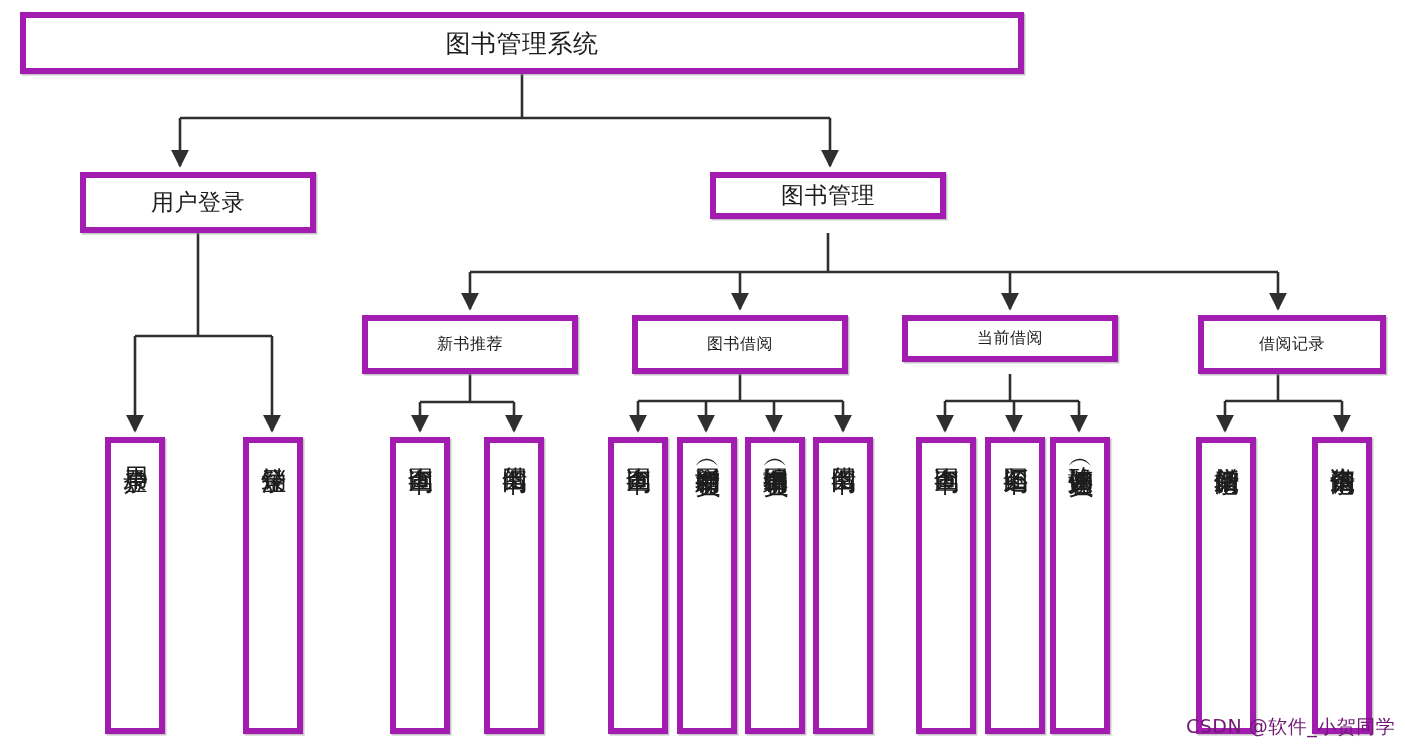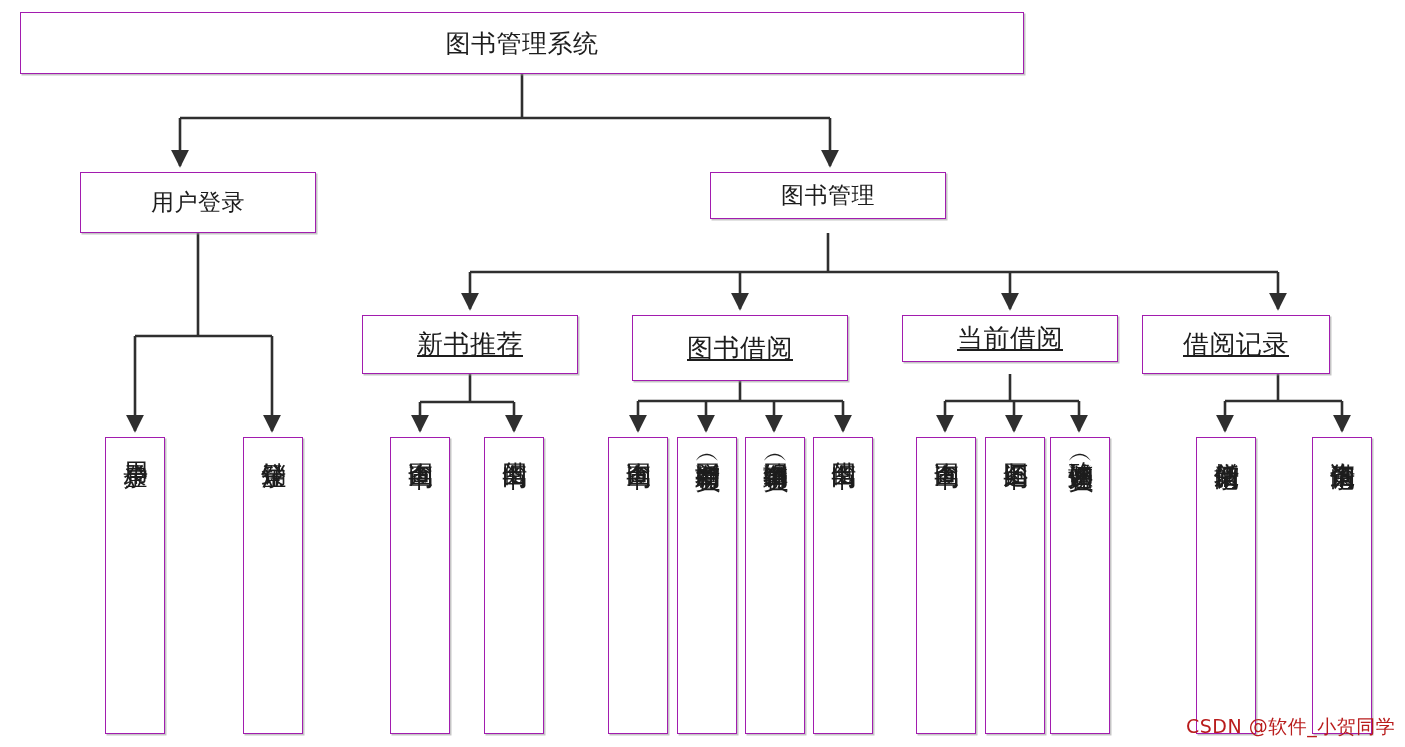--- a/index.html
+++ b/index.html
@@ -21,60 +21,60 @@
     position: absolute;
     left: 0;
     top: 0;
     width: 1405px;
     height: 747px;
   }
   .node {
     position: absolute;
     box-sizing: border-box;
     background: #ffffff;
-    border: 1px solid #a21caf;
+    border: 6px solid #a21caf;
     box-shadow: 1.5px 1.5px 0 rgba(150,150,150,0.55);
     display: flex;
     align-items: center;
     justify-content: center;
     color: #1d1d1d;
   }
   .node .label {
     display: block;
     line-height: 1.16;
     letter-spacing: 0.5px;
   }
   
   .node.h .label {
     writing-mode: horizontal-tb;
     text-align: center;
     white-space: nowrap;
   }
   .node.root .label { font-size: 25px; }
   .node.lvl2 .label { font-size: 23px; }
-  .node.lvl3 .label { font-size: 26px; text-decoration: underline; }
+  .node.lvl3 .label { font-size: 16px; }
   
   .node.v {
     align-items: flex-start;
     justify-content: center;
     padding-top: 4px;
   }
   .node.v .label {
     writing-mode: vertical-rl;
     text-orientation: upright;
     font-size: 25px;
     line-height: 1.05;
     letter-spacing: 1px;
     white-space: nowrap;
   }
   .node.v.tall .label { padding-top: 0; }
   .watermark {
     position: absolute;
     font-size: 19px;
-    color: #b91c1c;
+    color: #701a75;
     white-space: nowrap;
     letter-spacing: 0.5px;
   }
 </style>
 </head>
 <body>
 
 <div id="canvas">
 
   <svg id="edges" viewBox="0 0 1405 747" xmlns="http://www.w3.org/2000/svg">
@@ -134,27 +134,27 @@
   <div class="node h lvl2" style="left:80px; top:172px; width:236px; height:61px;">
     <span class="label">用户登录</span>
   </div>
   <div class="node h lvl2" style="left:710px; top:172px; width:236px; height:47px;">
     <span class="label">图书管理</span>
   </div>
 
   <div class="node h lvl3" style="left:362px; top:315px; width:216px; height:59px;">
     <span class="label">新书推荐</span>
   </div>
-  <div class="node h lvl3" style="left:632px; top:315px; width:216px; height:66px;">
+  <div class="node h lvl3" style="left:632px; top:315px; width:216px; height:59px;">
     <span class="label">图书借阅</span>
   </div>
   <div class="node h lvl3" style="left:902px; top:315px; width:216px; height:47px;">
     <span class="label">当前借阅</span>
   </div>
-  <div class="node h lvl3" style="left:1142px; top:315px; width:188px; height:59px;">
+  <div class="node h lvl3" style="left:1198px; top:315px; width:188px; height:59px;">
     <span class="label">借阅记录</span>
   </div>
 
   <div class="node v" style="left:105px; top:437px; width:60px; height:297px;">
     <span class="label">用户登录</span>
   </div>
   <div class="node v" style="left:243px; top:437px; width:60px; height:297px;">
     <span class="label">注销登录</span>
   </div>
 

